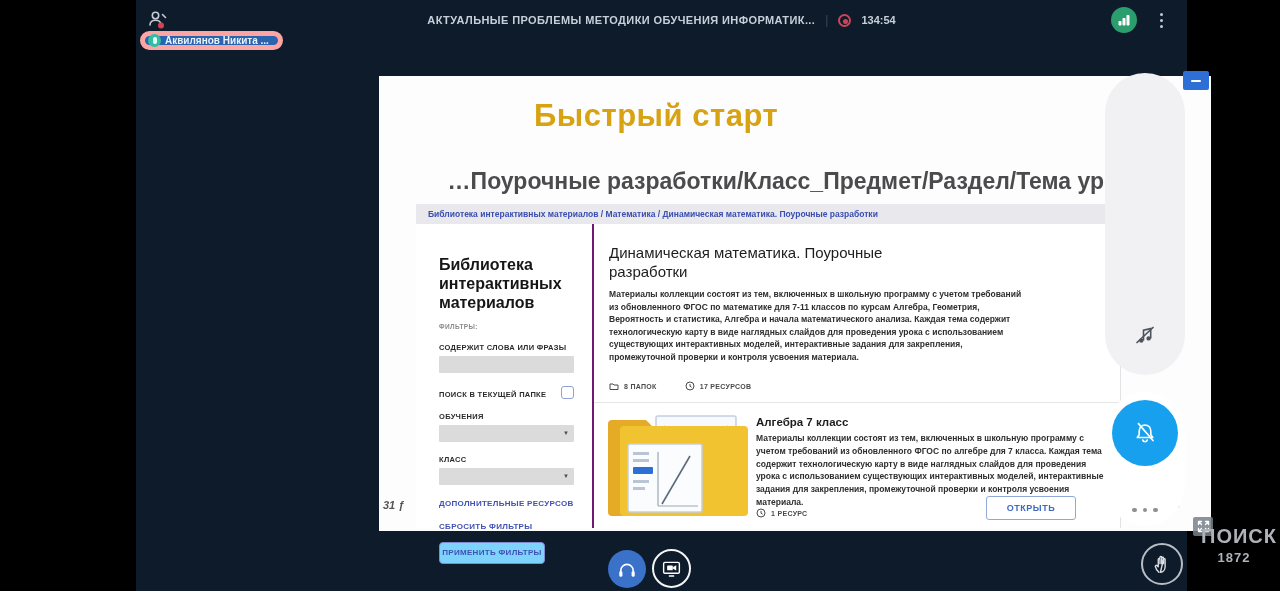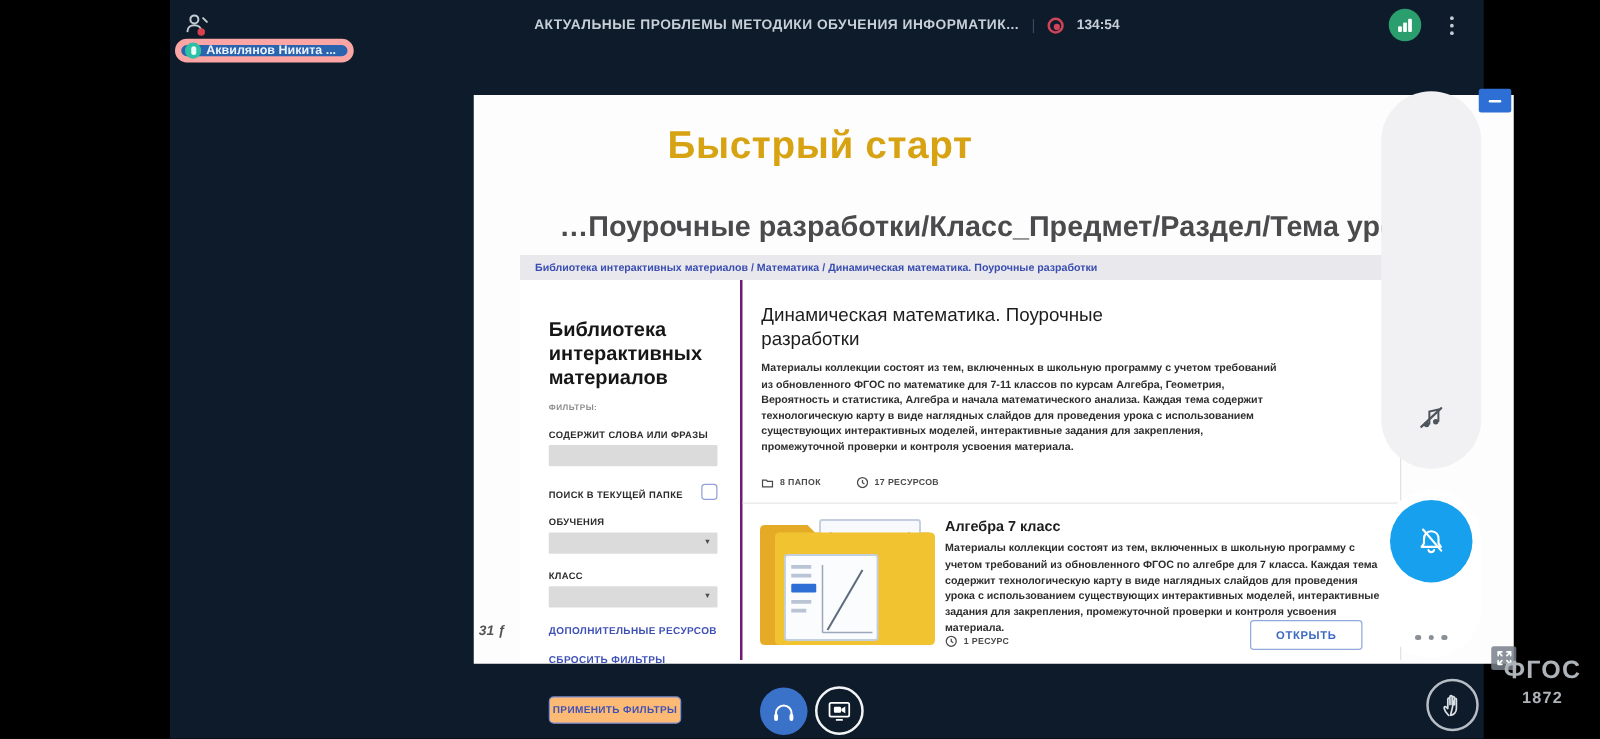--- a/index.html
+++ b/index.html
@@ -44,34 +44,34 @@
   .sb { position:absolute; left:0; top:0; width:178px; height:100%; border-right:2px solid #701a75; padding:32px 18px 0 23px; }
   .sb-title { font-size:16px; font-weight:800; color:#161616; line-height:1.18; }
   .sb-filters { margin-top:10px; font-size:6.5px; font-weight:700; color:#8b8b8b; letter-spacing:.4px; }
   .sb-label { margin-top:13px; font-size:7.5px; font-weight:800; color:#2b2b2b; letter-spacing:.3px; }
   .sb-input { margin-top:4px; width:100%; height:17px; background:#dbdbdb; border:none; border-radius:1px; }
   .sb-row { margin-top:13px; display:flex; align-items:flex-end; justify-content:space-between; }
   .sb-check { width:13px; height:13px; background:#fff; border:1.5px solid #93a0d6; border-radius:3px; }
   .sb-select { margin-top:4px; width:100%; height:17px; background:#dbdbdb; border-radius:1px; position:relative; }
   .sb-select::after { content:"▼"; position:absolute; right:5px; top:5px; font-size:6px; color:#4e4e4e; }
   .sb-link { margin-top:14px; font-size:8px; font-weight:800; color:#3f51b5; letter-spacing:.3px; cursor:pointer; }
-  .sb-apply { margin-top:25px; width:106px; height:22px; background:#fdba74; border:1.5px solid #7d8ccd; border-radius:4px; color:#3f51b5; font-size:8px; font-weight:800; letter-spacing:.3px; display:flex; align-items:center; justify-content:center; cursor:pointer; }
+  .sb-apply { margin-top:11px; width:106px; height:22px; background:#7dd3fc; border:1.5px solid #7d8ccd; border-radius:4px; color:#3f51b5; font-size:8px; font-weight:800; letter-spacing:.3px; display:flex; align-items:center; justify-content:center; cursor:pointer; }
 
   
   .main { position:absolute; left:178px; top:0; width:527px; height:100%; }
   .main-h2 { position:absolute; left:15px; top:20px; width:350px; font-size:15px; font-weight:400; color:#1d1d1d; line-height:1.25; }
   .main-p { position:absolute; left:15px; top:64px; width:420px; font-size:8.5px; font-weight:600; color:#2e2e2e; line-height:1.48; }
   .meta { display:flex; align-items:center; gap:5px; font-size:7px; font-weight:800; color:#4a4a4a; letter-spacing:.3px; }
   .meta-row { position:absolute; left:15px; top:157px; display:flex; gap:28px; }
   .main-divider { position:absolute; left:0; top:178px; width:100%; border-top:1px solid #e6e6e8; }
   .card { position:absolute; left:12px; top:186px; width:505px; height:114px; }
   .card-title { position:absolute; left:150px; top:6px; font-size:11.5px; font-weight:800; color:#1d1d1d; }
   .card-p { position:absolute; left:150px; top:22px; width:352px; font-size:8.5px; font-weight:600; color:#2e2e2e; line-height:1.5; }
   .card-meta { position:absolute; left:150px; top:98px; }
-  .open-btn { position:absolute; left:394px; top:86px; width:90px; height:24px; background:#fff; border:1.5px solid #91a9d9; border-radius:3px; color:#3c6ac0; font-size:9px; font-weight:800; letter-spacing:.5px; display:flex; align-items:center; justify-content:center; cursor:pointer; }
+  .open-btn { position:absolute; left:380px; top:86px; width:90px; height:24px; background:#fff; border:1.5px solid #91a9d9; border-radius:3px; color:#3c6ac0; font-size:9px; font-weight:800; letter-spacing:.5px; display:flex; align-items:center; justify-content:center; cursor:pointer; }
 
   .slide-footer-left { position:absolute; left:4px; top:423px; font-size:11px; font-weight:700; color:#555; font-style:italic; }
   .page-num { position:absolute; left:775px; top:422px; width:40px; text-align:center; font-size:11px; font-weight:700; color:#636363; }
   .fs-btn { position:absolute; left:814px; top:441px; width:20px; height:19px; background:rgba(120,128,140,.85); border-radius:2px; display:flex; align-items:center; justify-content:center; }
 
   
   .pill1 { position:absolute; left:969px; top:73px; width:80px; height:302px; background:#f1f1f3; border-radius:40px; }
   .pill1 .ico { position:absolute; left:28px; bottom:24px; }
   .pill2 { position:absolute; left:969px; top:392px; width:80px; height:134px; background:#ffffff; border-radius:40px; }
   .bell-btn { position:absolute; left:7px; top:8px; width:66px; height:66px; background:#17a0ee; border-radius:50%; display:flex; align-items:center; justify-content:center; cursor:pointer; }
@@ -266,16 +266,16 @@
       <svg width="21" height="21" viewBox="0 0 24 24">
         <rect x="3" y="5" width="18" height="12.5" rx="1.5" fill="none" stroke="#fff" stroke-width="1.6"></rect>
         <path d="M9.5 20.5 h5" stroke="#fff" stroke-width="1.6" stroke-linecap="round"></path>
         <rect x="7" y="8.5" width="6.5" height="5.5" rx="1" fill="#fff"></rect>
         <path d="M13.8 10.2 l3.6-1.9 v6 l-3.6-1.9z" fill="#fff"></path>
       </svg>
     </div>
   </div>
 
   <div class="wm">
-    <div class="wm-l1">ФГОС</div>
+    <div class="wm-l1">ПОИСК</div>
     <div class="wm-l2">1872</div>
   </div>
 </div>
 
 </body></html>

